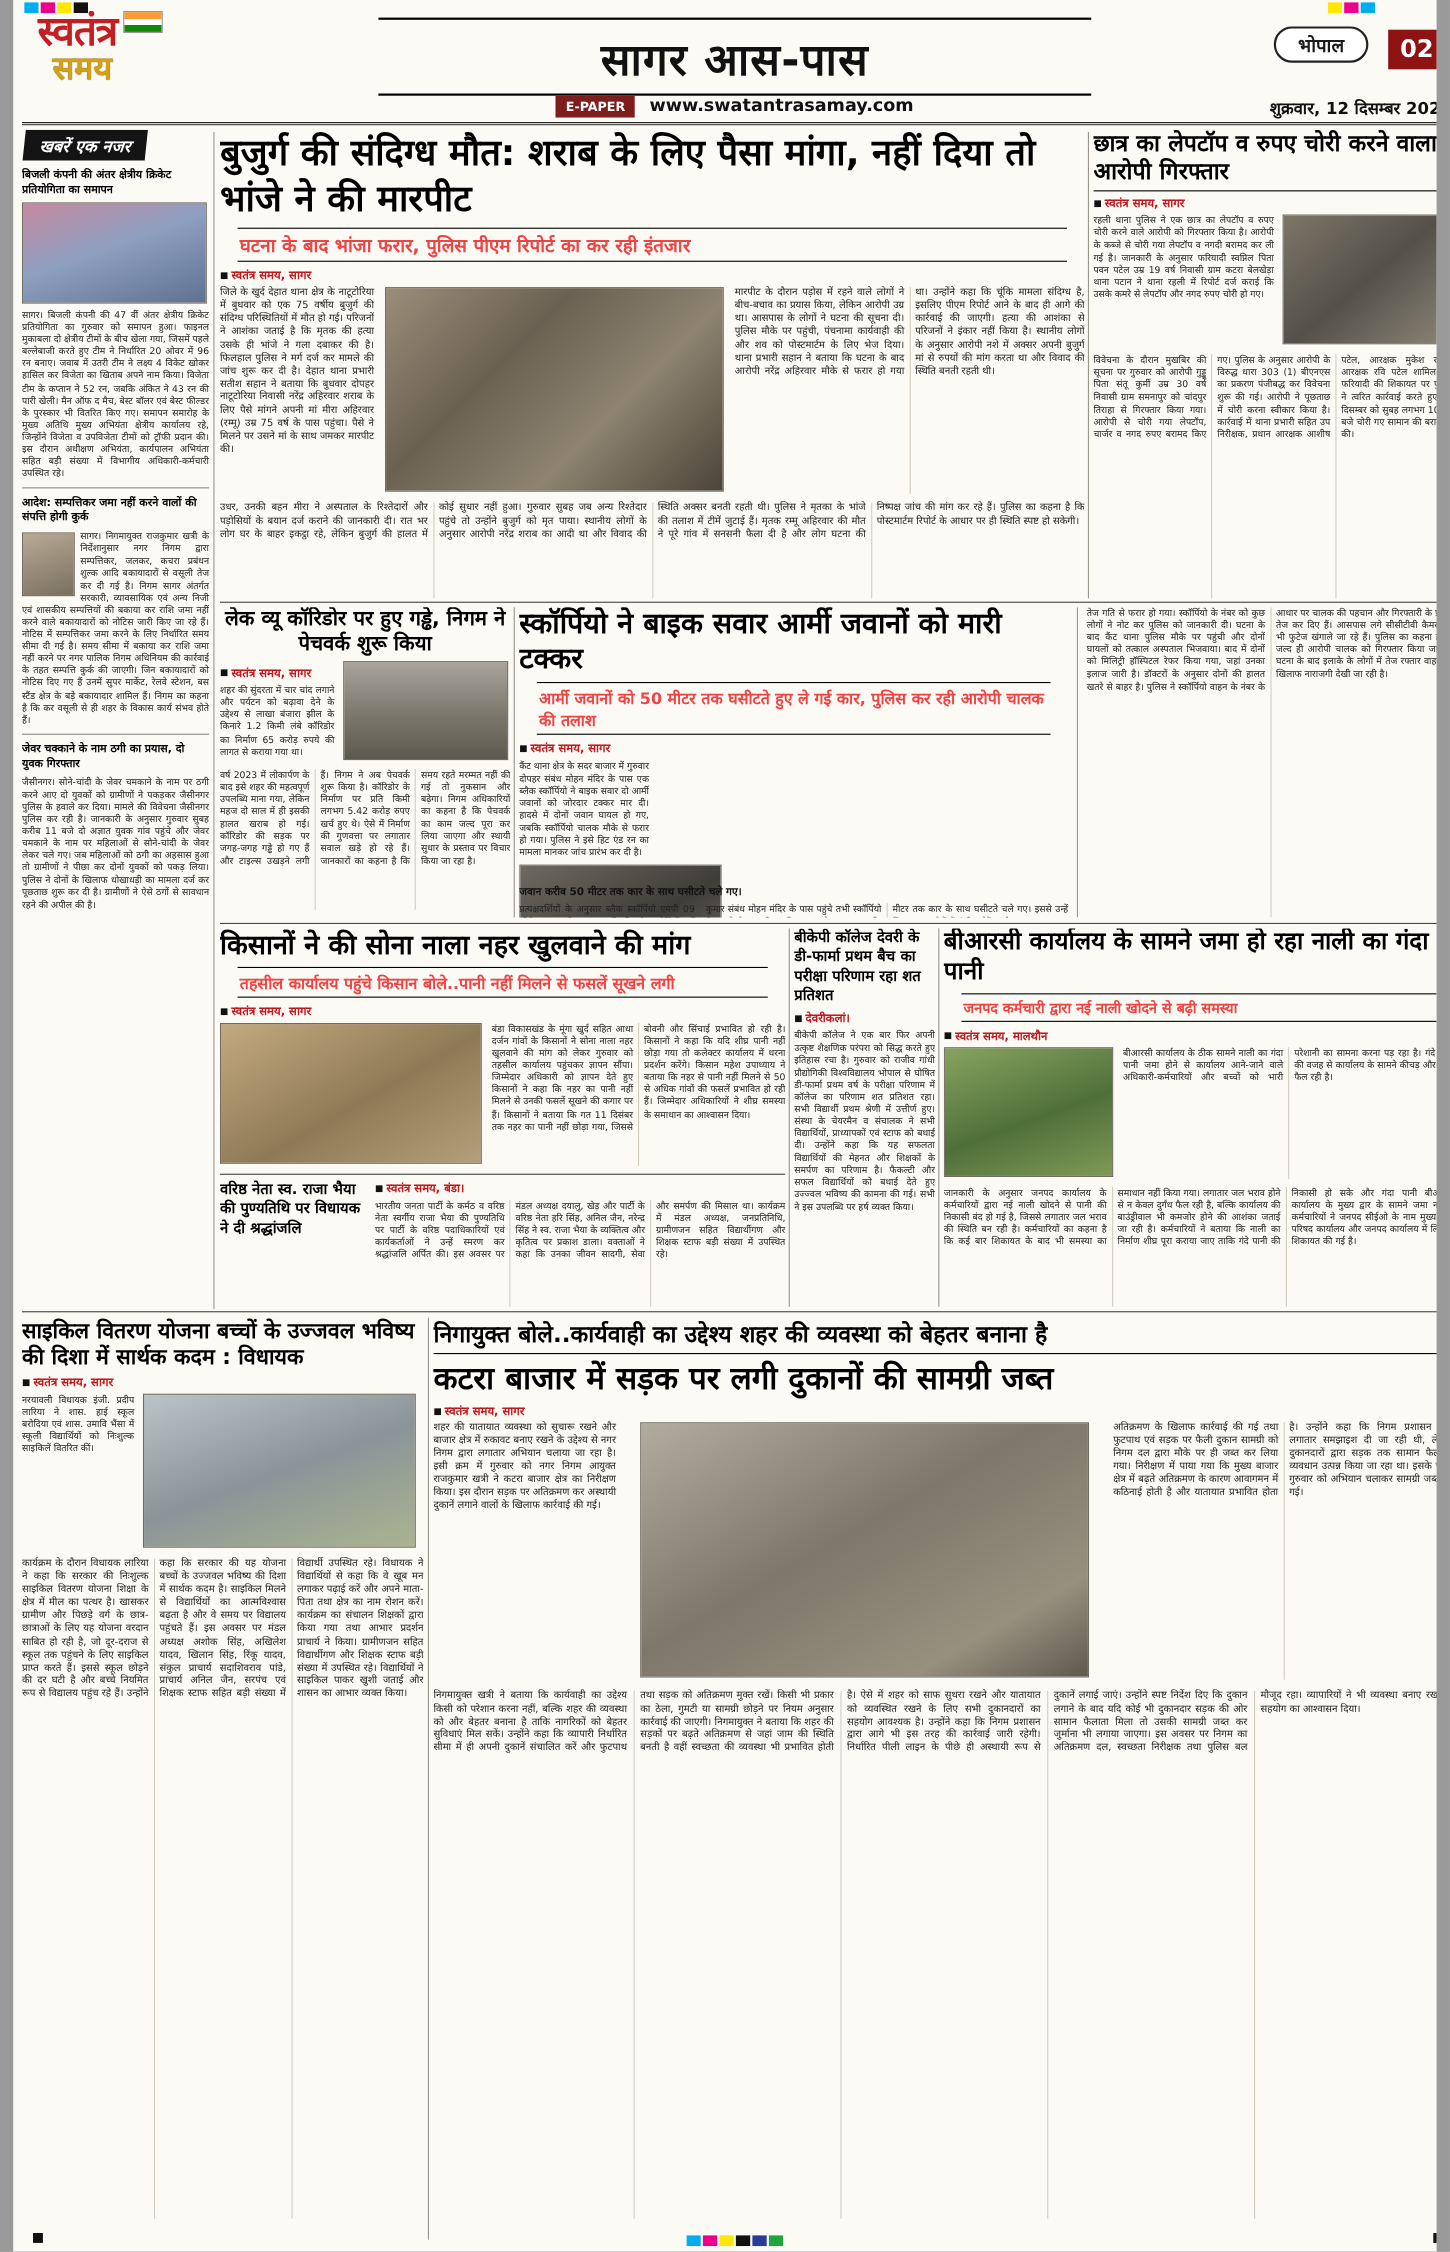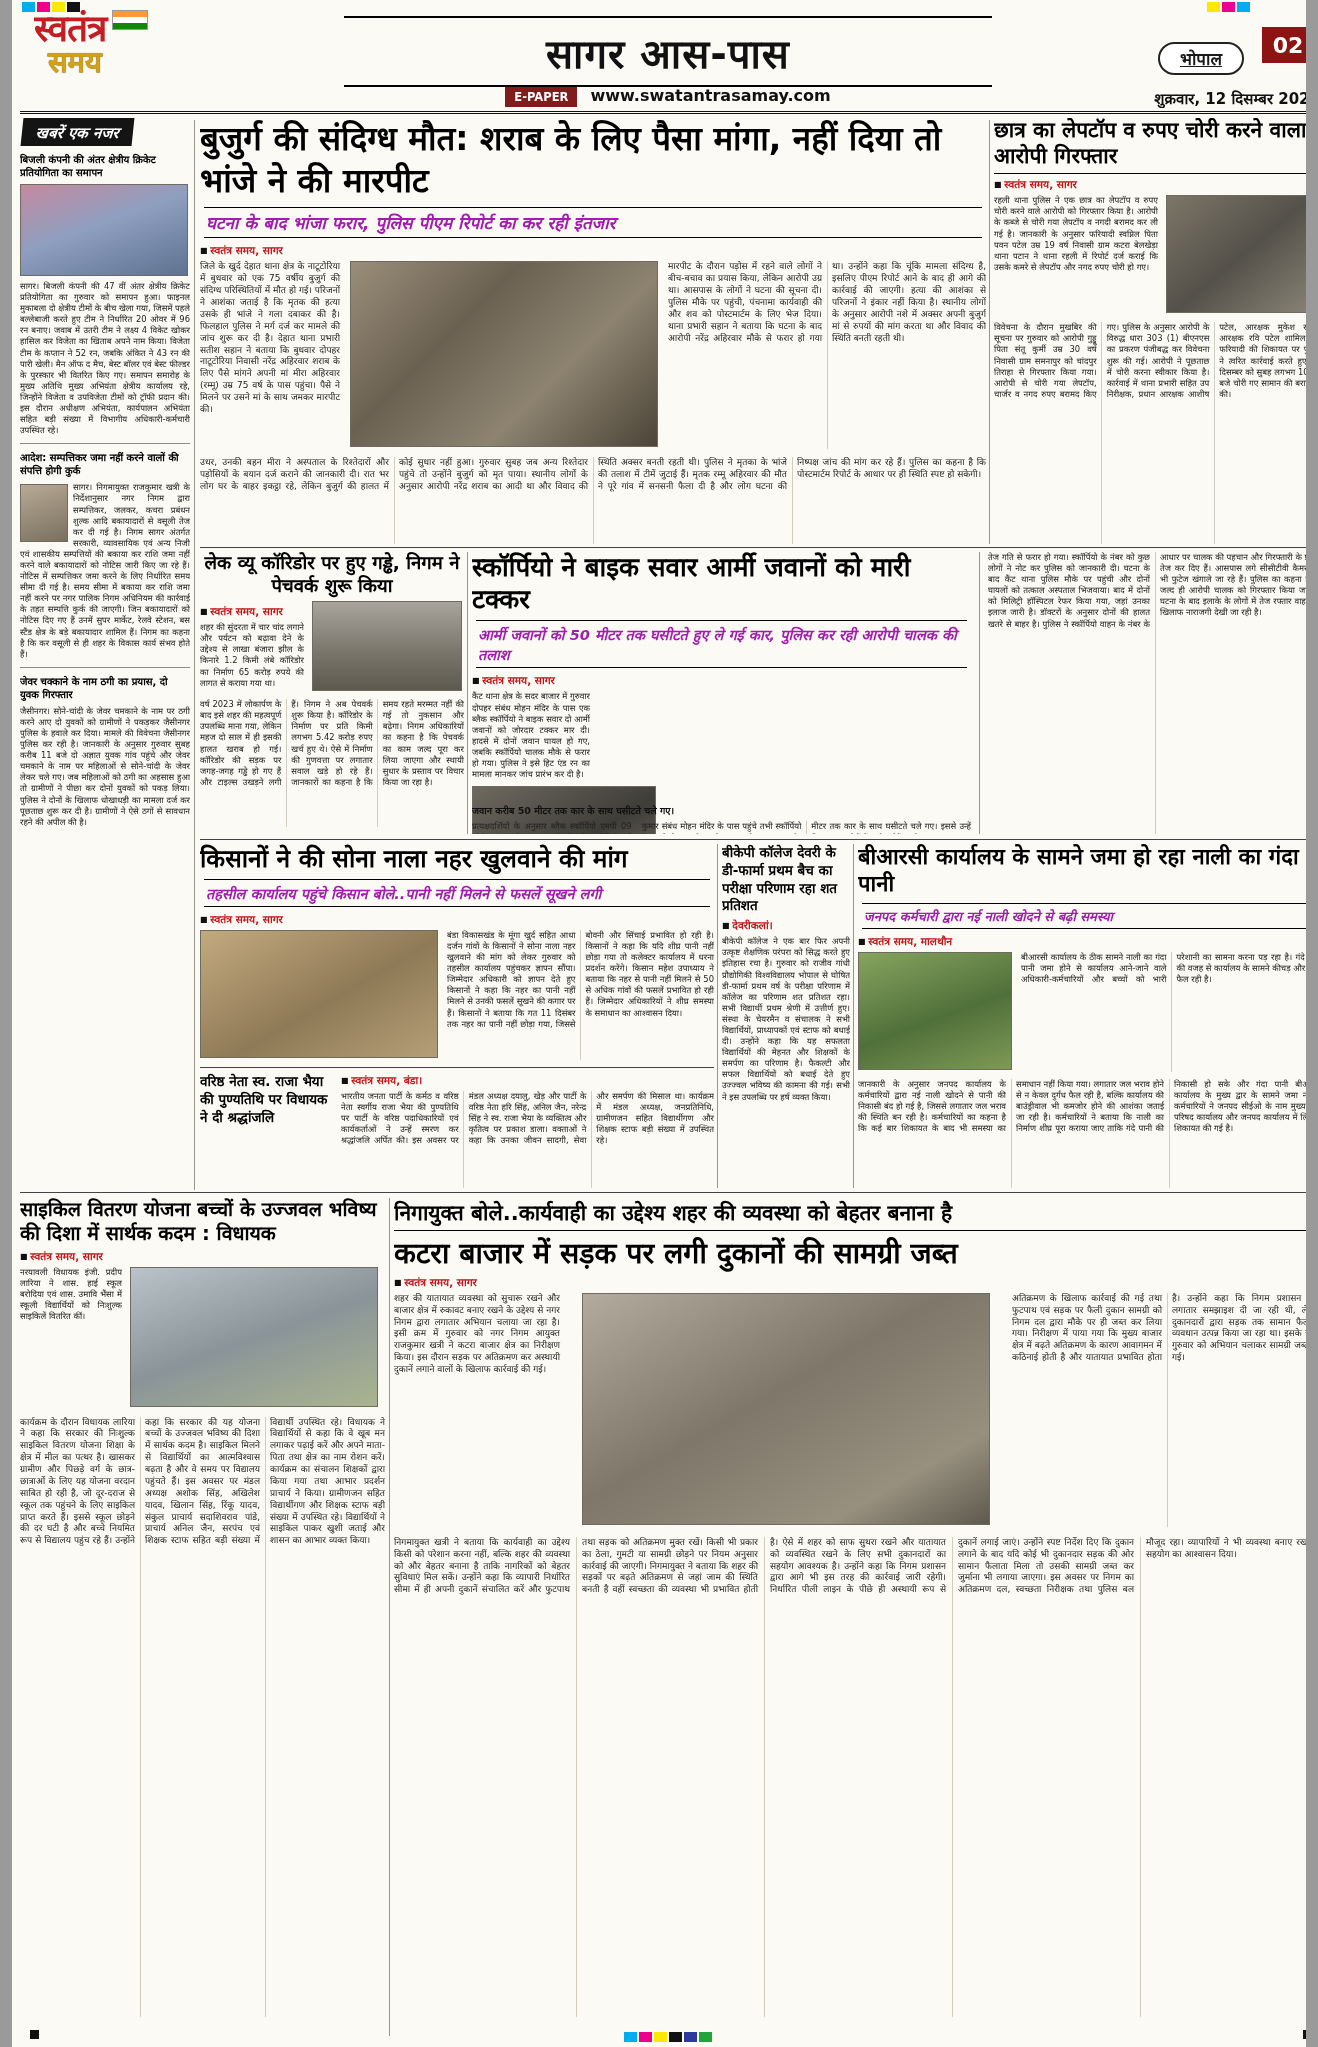--- a/index.html
+++ b/index.html
@@ -43,21 +43,21 @@
   .hl-13{font-size:13.5px;line-height:1.32;}
   .hl-18{font-size:18.5px;}
   .hl-20{font-size:19.5px;}
   .hl-21{font-size:21px;}
   .hl-22{font-size:22px;}
   .hl-24{font-size:24.5px;}
   .hl-26{font-size:26px;}
   .hl-28{font-size:28.5px;}
   .hl-33{font-size:33px;line-height:1.28;}
   .subhead{font-weight:800;border-top:1px solid #000;border-bottom:1px solid #000;
-           padding:3px 2px;margin:5px 4px;color:#a21caf;font-style:italic;}
+           padding:3px 2px;margin:5px 16px;color:#ef4444;}
   .sh-17{font-size:17px;} .sh-14{font-size:14.5px;} .sh-13{font-size:13px;}
   .kicker{font-weight:800;font-size:21px;border-bottom:1px solid #000;padding-bottom:4px;color:#000;}
   .byline{color:#c0181d;font-weight:700;font-size:10.5px;margin:3px 0 4px;}
   .byline::before{content:"■ ";color:#111;font-size:8px;vertical-align:1px;}
   .bt{font-size:9px;line-height:1.32;text-align:justify;color:#222;}
   .bt-s{font-size:8.4px;line-height:1.32;text-align:justify;color:#222;}
   .cols2{column-count:2;column-gap:10px;column-rule:1px solid #d3cdc0;}
   .cols3{column-count:3;column-gap:10px;column-rule:1px solid #d3cdc0;}
   .cols4{column-count:4;column-gap:10px;column-rule:1px solid #d3cdc0;}
   .cols5{column-count:5;column-gap:12px;column-rule:1px solid #d3cdc0;}
@@ -103,21 +103,21 @@
       <div>
         <span class="logo-top">स्वतंत्र</span><span class="flag"></span>
       </div>
       <div class="logo-bottom" style="margin-left:14px;">समय</div>
     </div>
 
     <div class="abs section-title-box" style="left:332px;top:16px;width:648px;">
       <span class="section-title">सागर आस-पास</span>
     </div>
 
-    <div class="abs city-pill" style="left:1146px;top:42px;text-decoration:underline;">भोपाल</div>
+    <div class="abs city-pill" style="left:1146px;top:24px;">भोपाल</div>
     <div class="abs pageno" style="left:1250px;top:27px;">02</div>
 
     <div class="abs" style="left:332px;top:86px;width:648px;text-align:center;">
       <span class="epaper">E-PAPER</span>
       <span class="site">www.swatantrasamay.com</span>
     </div>
     <div class="abs dateline" style="left:1040px;top:88px;width:268px;">शुक्रवार, 12 दिसम्बर 2025</div>
     <div class="abs mast-rule" style="left:8px;top:111px;width:1302px;"></div>
   </header>
 

